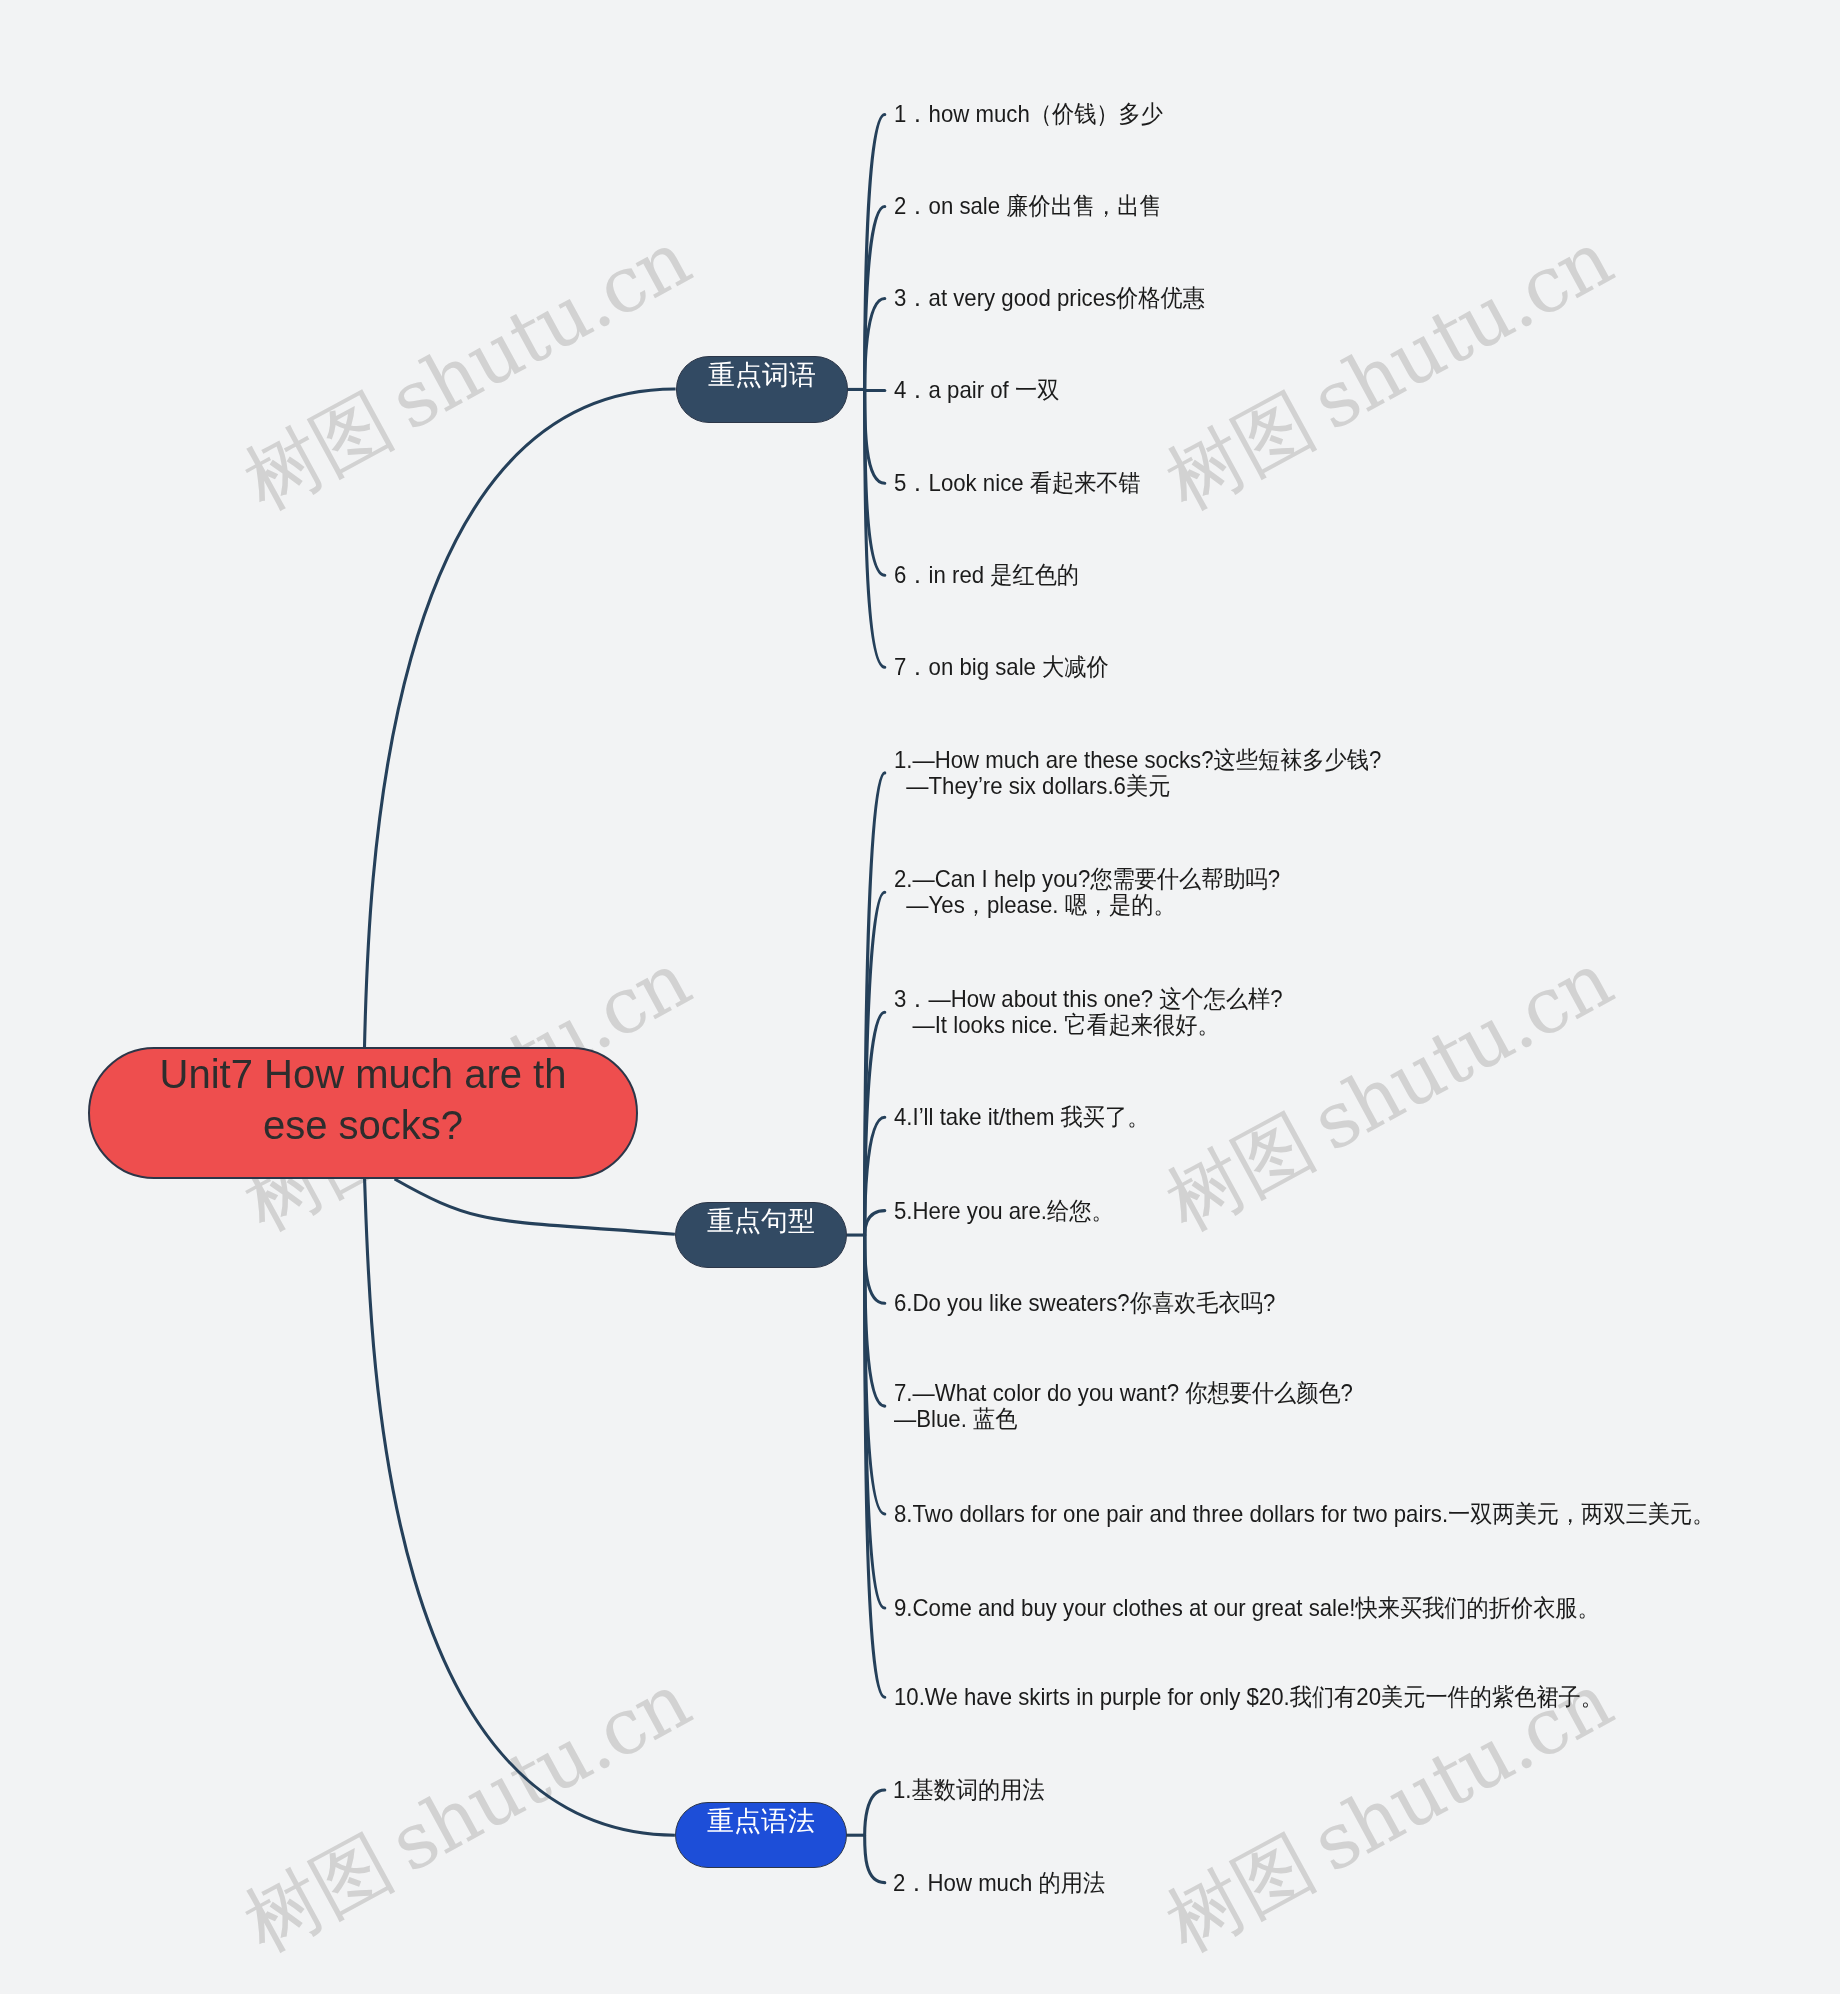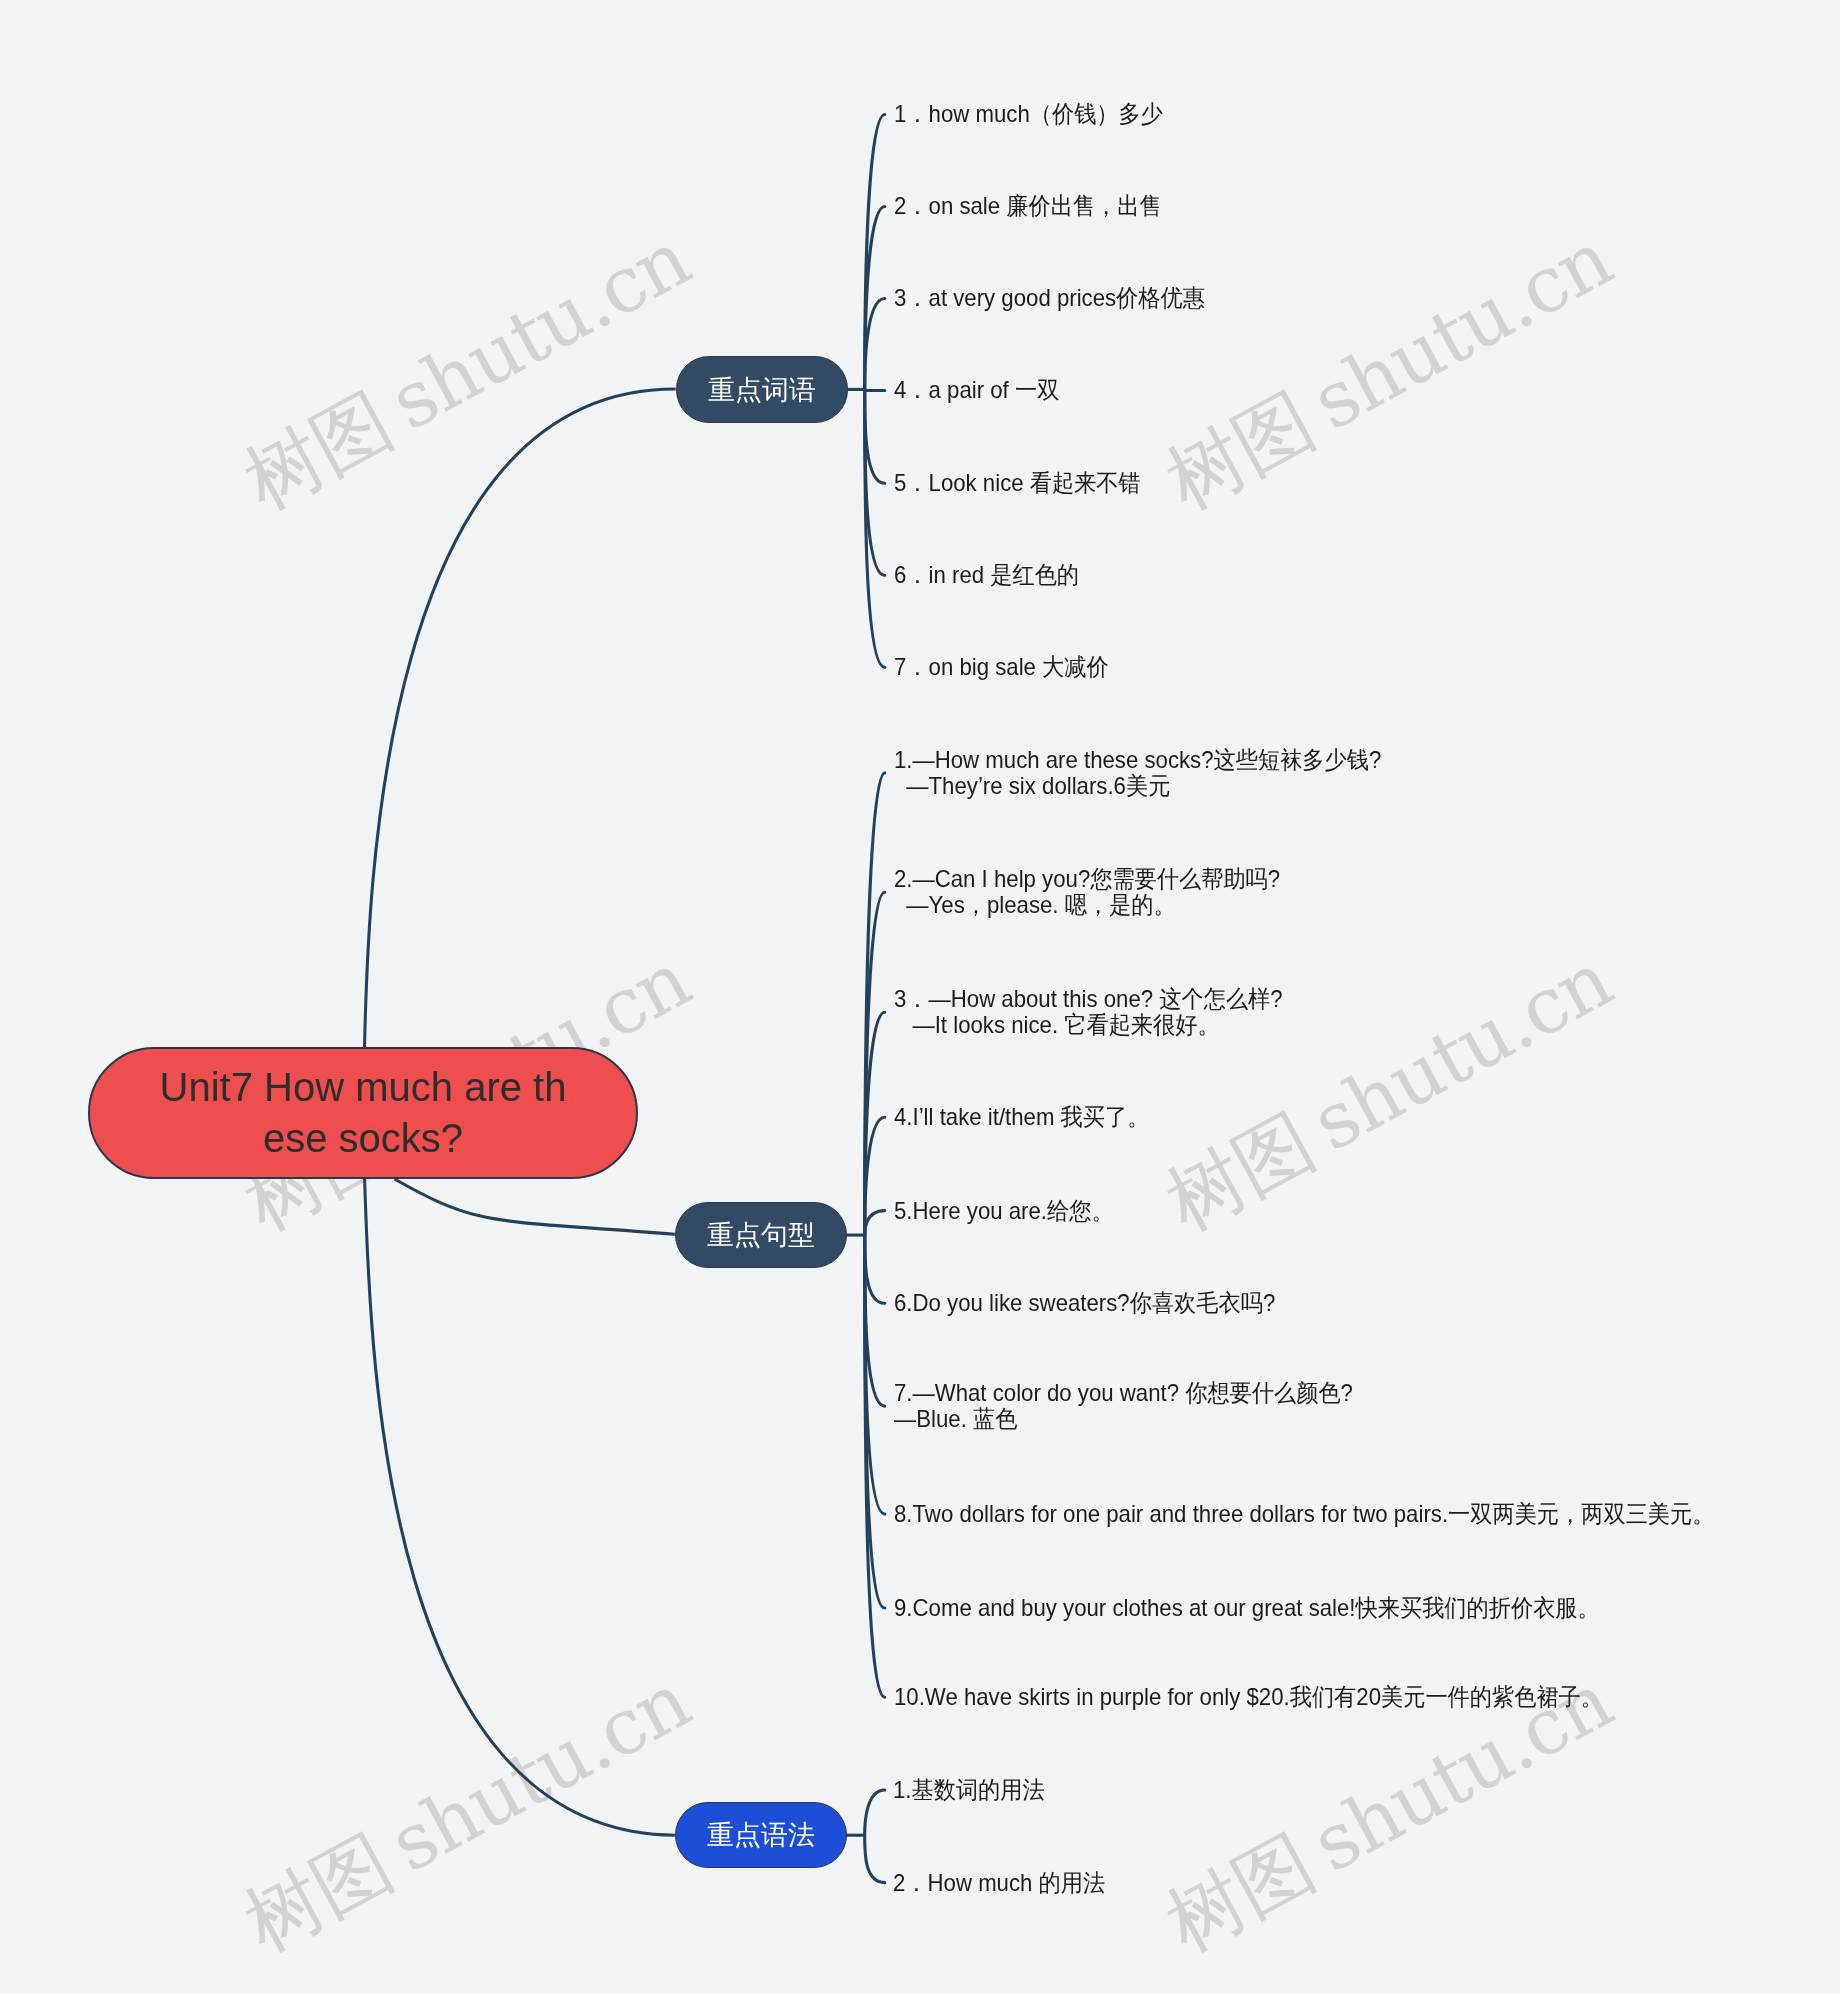--- a/index.html
+++ b/index.html
@@ -4,21 +4,21 @@
 <style>
 html,body{margin:0;padding:0;}
 body{width:1840px;height:1995px;background:#f2f3f4;overflow:hidden;-webkit-font-smoothing:antialiased;
   font-family:"Liberation Sans","DejaVu Sans",sans-serif;}
 #stage{position:relative;width:1840px;height:1995px;background:#f2f3f4;}
 #wmlayer{position:absolute;left:0;top:0;width:1840px;height:1995px;overflow:hidden;}
 .wm{position:absolute;white-space:nowrap;color:#d2d2d2;opacity:1;
   font-size:77px;font-family:"DejaVu Serif","Liberation Serif",serif;letter-spacing:-1.6px;word-spacing:-7.2px;
   transform:rotate(-28.5deg);transform-origin:0 0;user-select:none;}
 svg.layer{position:absolute;left:0;top:0;width:1840px;height:1995px;}
-.node-label{position:absolute;display:flex;align-items:center;justify-content:center;
+.node-label{position:absolute;display:flex;align-items:flex-start;justify-content:center;
   text-align:center;box-sizing:border-box;}
 .item-text{position:absolute;white-space:pre;color:#1b1b1b;font-size:24px;line-height:26px;transform:scaleX(0.925);transform-origin:0 50%;}
 </style>
 </head>
 <body>
 
 <div id="stage">
 
   <div id="wmlayer">
       <div class="wm" style="left: 227px; top: 443px; color: rgb(210, 210, 210);">树图 shutu.cn</div>

